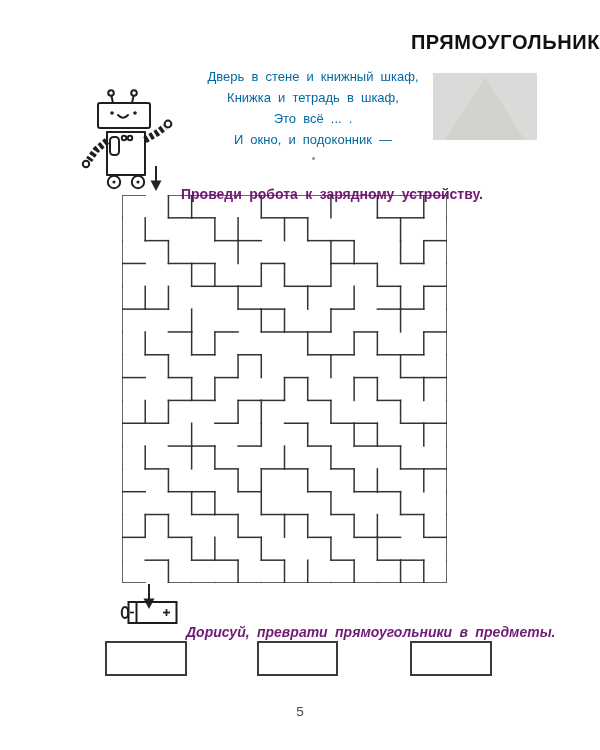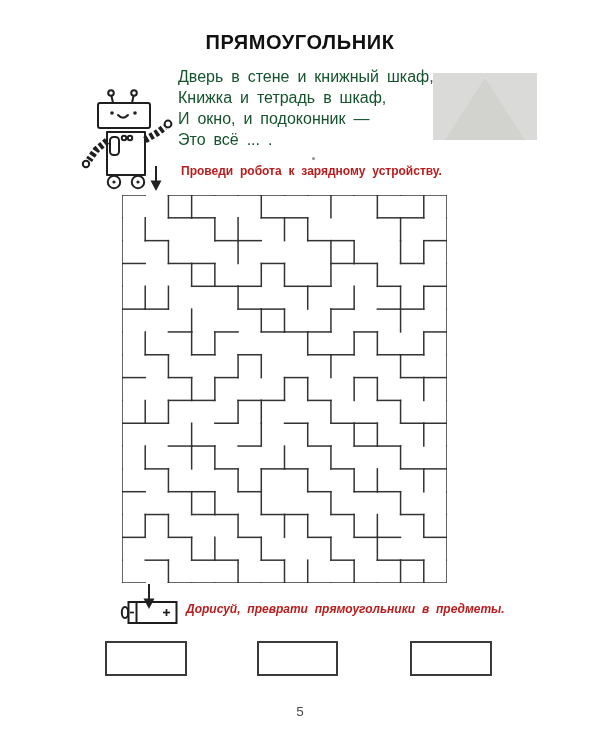--- a/index.html
+++ b/index.html
@@ -6,31 +6,32 @@
   html,body { background:#ffffff; }
   .page {
     position:relative;
     width:600px; height:750px;
     background:#ffffff;
     font-family:"Liberation Sans", sans-serif;
     overflow:hidden;
   }
   .title {
     position:absolute; top:31px; left:0; width:100%;
-    text-align:center;
+    text-align:right;
     font-size:20px; font-weight:bold; color:#111;
     letter-spacing:0.6px;
   }
   .poem {
     position:absolute; left:178px; top:66px; width:270px;
   }
   .poem-line {
     display:block;
-    font-size:16px; line-height:21px; color:#14532d;
+    font-size:13px; line-height:21px; color:#0369a1;
     word-spacing:3.5px;
+    text-align:center;
   }
   .faded-photo {
     position:absolute; left:433px; top:73px; width:104px; height:67px;
     background:#dadad8;
     overflow:hidden;
   }
   .faded-photo .tri {
     position:absolute; left:12px; bottom:0;
     width:0; height:0;
     border-left:40px solid transparent;
@@ -39,22 +40,23 @@
     opacity:0.8;
   }
   .robot-svg { position:absolute; left:78px; top:74px; width:100px; height:122px; }
   .robot-svg path, .robot-svg rect, .robot-svg line, .robot-svg circle, .robot-svg polyline {
     fill:none; stroke:#1f1f1f; stroke-width:2; stroke-linecap:round; stroke-linejoin:round;
   }
   .robot-svg .fill { fill:#1f1f1f; stroke:none; }
   .robot-svg .band { stroke-width:7; stroke-dasharray:3.5 2.4; stroke-linecap:butt; }
   .instruction {
     position:absolute;
-    font-size:12px; font-weight:bold; color:#b91c1c;
+    font-size:14px; font-weight:bold; color:#701a75;
     word-spacing:3.5px;
+    margin-top:22px;
   }
   .instr-maze { left:181px; top:164px; width:315px; }
   .instr-draw { left:186px; top:602px; width:400px;font-style:italic; }
   .arrow-svg { position:absolute; width:16px; height:26px; }
   .arrow-entry { left:148px; top:165px; }
   .arrow-exit  { left:141px; top:583px; }
   .arrow-svg line { stroke:#222; stroke-width:2; }
   .arrow-svg path { fill:#222; }
   #maze-svg { position:absolute; left:122px; top:195px; width:325px; height:388px; }
   #maze-svg line { stroke-width:1.5; stroke-linecap:square; }
@@ -106,22 +108,22 @@
     <circle cx="90" cy="50" r="3.4"></circle>
     <circle cx="36" cy="108" r="6.2"></circle>
     <circle class="fill" cx="36" cy="108" r="1.6"></circle>
     <circle cx="60" cy="108" r="6.2"></circle>
     <circle class="fill" cx="60" cy="108" r="1.6"></circle>
   </svg>
 
   <div class="poem">
     <span class="poem-line">Дверь в стене и книжный шкаф,</span>
     <span class="poem-line">Книжка и тетрадь в шкаф,</span>
+    <span class="poem-line">Это всё ... .</span>
     <span class="poem-line">И окно, и подоконник —</span>
-    <span class="poem-line">Это всё ... .</span>
   </div>
 
   <div class="faded-photo">
     <div class="tri"></div>
   </div>
 
   <div class="speck"></div>
 
   <svg class="arrow-svg arrow-entry" viewBox="0 0 16 26" aria-hidden="true">
     <line x1="8" y1="1" x2="8" y2="17"></line>

